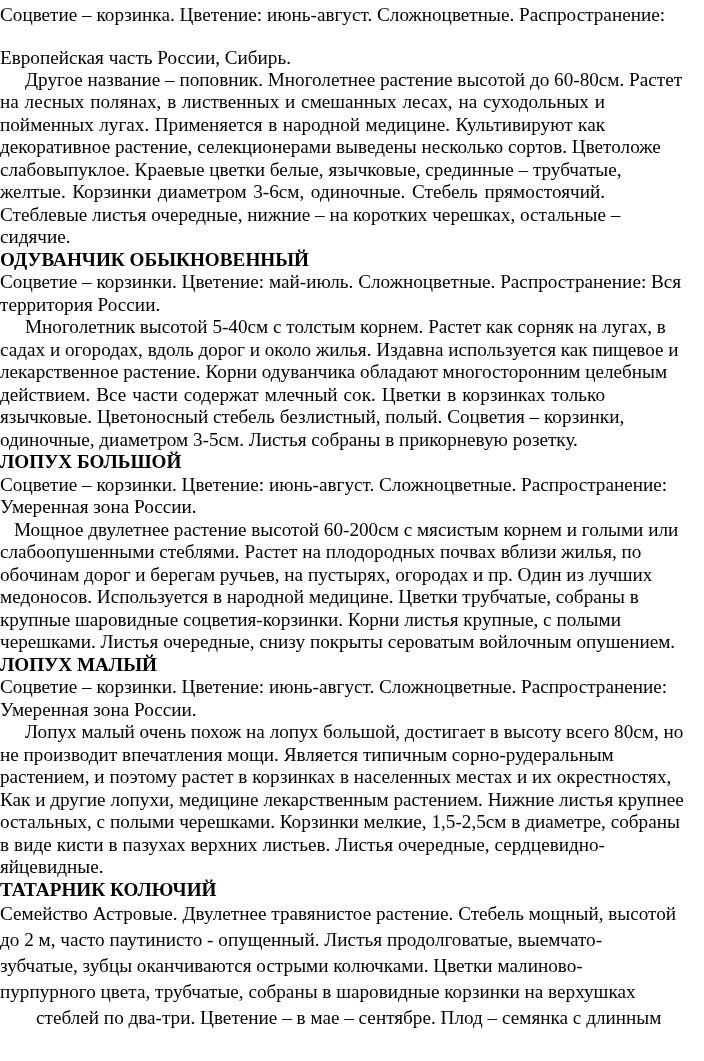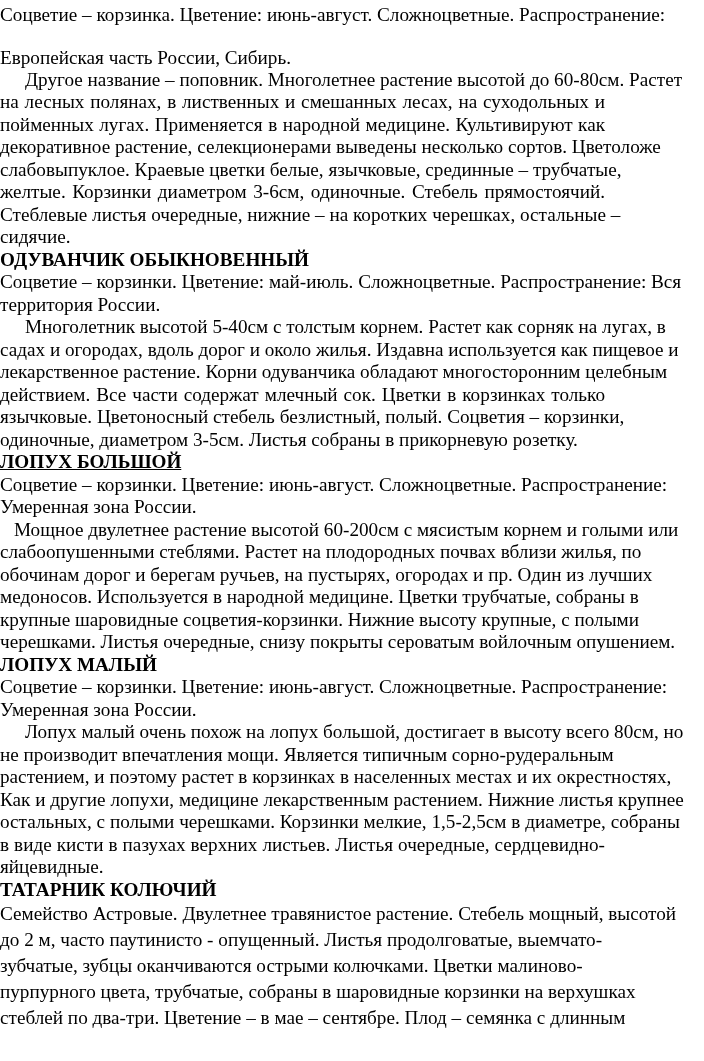--- a/index.html
+++ b/index.html
@@ -27,38 +27,38 @@
     <div class="line " style="top: 226px;">сидячие.</div>
     <div class="line head" style="top: 249px;">ОДУВАНЧИК ОБЫКНОВЕННЫЙ</div>
     <div class="line " style="top: 271px;">Соцветие – корзинки. Цветение: май-июль. Сложноцветные. Распространение: Вся</div>
     <div class="line " style="top: 294px;">территория России.</div>
     <div class="line just ind" style="top: 316px;">Многолетник высотой 5-40см с толстым корнем. Растет как сорняк на лугах, в</div>
     <div class="line just" style="top: 339px;">садах и огородах, вдоль дорог и около жилья. Издавна используется как пищевое и</div>
     <div class="line just" style="top: 361px;">лекарственное растение. Корни одуванчика обладают многосторонним целебным</div>
     <div class="line just" style="top: 384px;">действием. Все части содержат млечный сок. Цветки в корзинках только</div>
     <div class="line just" style="top: 406px;">язычковые. Цветоносный стебель безлистный, полый. Соцветия – корзинки,</div>
     <div class="line " style="top: 429px;">одиночные, диаметром 3-5см. Листья собраны в прикорневую розетку.</div>
-    <div class="line head" style="top: 451px; text-decoration: underline;">ЛОПУХ БОЛЬШОЙ</div>
+    <div class="line head" style="top: 451px;">ЛОПУХ БОЛЬШОЙ</div>
     <div class="line " style="top: 474px;">Соцветие – корзинки. Цветение: июнь-август. Сложноцветные. Распространение:</div>
     <div class="line " style="top: 496px;">Умеренная зона России.</div>
     <div class="line just ind2" style="top: 519px;">Мощное двулетнее растение высотой 60-200см с мясистым корнем и голыми или</div>
     <div class="line just" style="top: 541px;">слабоопушенными стеблями. Растет на плодородных почвах вблизи жилья, по</div>
     <div class="line just" style="top: 564px;">обочинам дорог и берегам ручьев, на пустырях, огородах и пр. Один из лучших</div>
     <div class="line just" style="top: 586px;">медоносов. Используется в народной медицине. Цветки трубчатые, собраны в</div>
-    <div class="line just" style="top: 609px;">крупные шаровидные соцветия-корзинки. Нижние высоту крупные, с полыми</div>
+    <div class="line just" style="top: 609px;">крупные шаровидные соцветия-корзинки. Корни листья крупные, с полыми</div>
     <div class="line " style="top: 631px;">черешками. Листья очередные, снизу покрыты сероватым войлочным опушением.</div>
     <div class="line head" style="top: 654px;">ЛОПУХ МАЛЫЙ</div>
     <div class="line " style="top: 676px;">Соцветие – корзинки. Цветение: июнь-август. Сложноцветные. Распространение:</div>
     <div class="line " style="top: 699px;">Умеренная зона России.</div>
     <div class="line just ind" style="top: 721px;">Лопух малый очень похож на лопух большой, достигает в высоту всего 80см, но</div>
     <div class="line just" style="top: 744px;">не производит впечатления мощи. Является типичным сорно-рудеральным</div>
     <div class="line just" style="top: 766px;">растением, и поэтому растет в корзинках в населенных местах и их окрестностях,</div>
     <div class="line just" style="top: 789px;">Как и другие лопухи, медицине лекарственным растением. Нижние листья крупнее</div>
     <div class="line just" style="top: 811px;">остальных, с полыми черешками. Корзинки мелкие, 1,5-2,5см в диаметре, собраны</div>
     <div class="line just" style="top: 834px;">в виде кисти в пазухах верхних листьев. Листья очередные, сердцевидно-</div>
     <div class="line " style="top: 856px;">яйцевидные.</div>
     <div class="line head" style="top: 879px;">ТАТАРНИК КОЛЮЧИЙ</div>
     <div class="line " style="top: 903px;">Семейство Астровые. Двулетнее травянистое растение. Стебель мощный, высотой</div>
     <div class="line " style="top: 929px;">до 2 м, часто паутинисто - опущенный. Листья продолговатые, выемчато-</div>
     <div class="line " style="top: 955px;">зубчатые, зубцы оканчиваются острыми колючками. Цветки малиново-</div>
     <div class="line " style="top: 981px;">пурпурного цвета, трубчатые, собраны в шаровидные корзинки на верхушках</div>
-    <div class="line " style="top: 1007px;">стеблей по два-три. Цветение – в мае – сентябре. Плод – семянка с длинным</div>
+    <div class="line " style="top: 1007px; padding-left: 36px;">стеблей по два-три. Цветение – в мае – сентябре. Плод – семянка с длинным</div>
   </div>
 
 </body></html>

